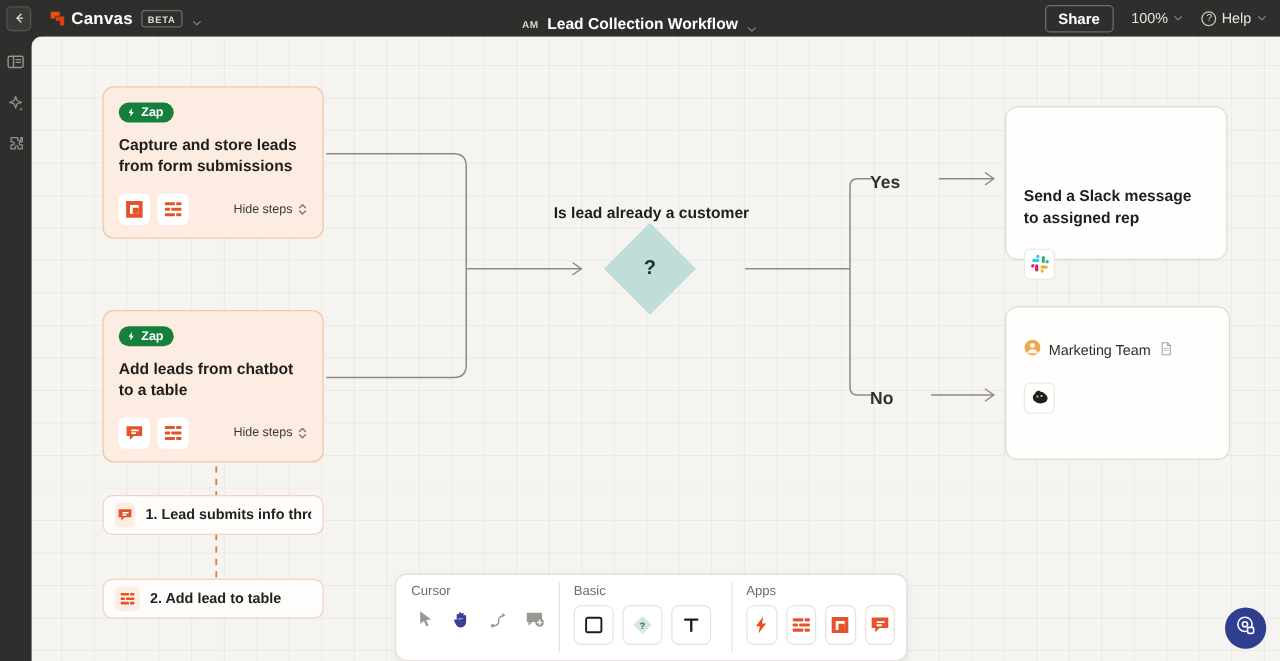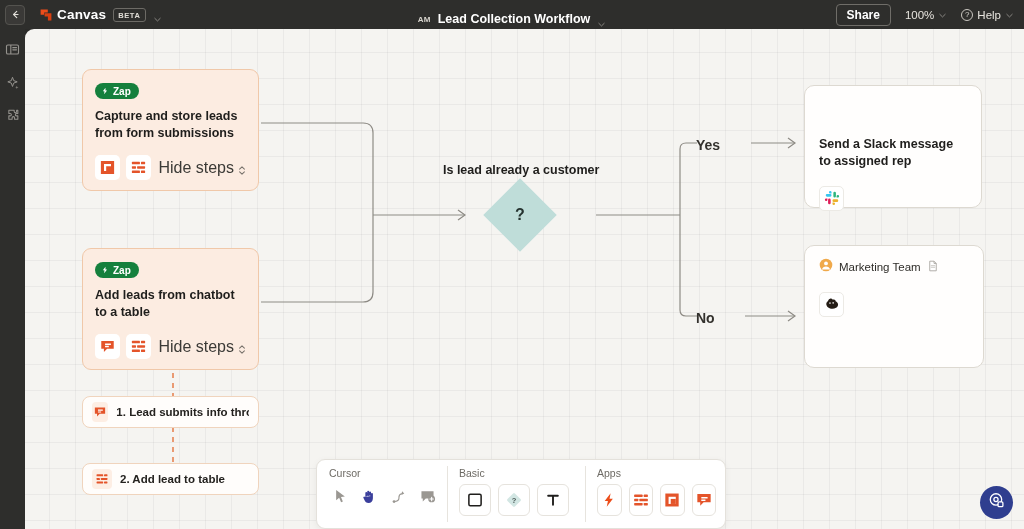--- a/index.html
+++ b/index.html
@@ -117,21 +117,21 @@
     margin-top: 14px; display: flex; align-items: center;
   }
   .app-ico {
     width: 25px; height: 25px; background: #fff; border-radius: 5px;
     display: flex; align-items: center; justify-content: center;
     margin-right: 6px;
   }
   .app-ico svg { display: block; }
   .hide-steps {
     margin-left: auto; display: flex; align-items: center; gap: 4px;
-    font-size: 16px; color: #3b3a36; cursor: pointer;
+    font-size: 10px; color: #3b3a36; cursor: pointer;
   }
   .updown { width: 8px; height: 11px; display: block; opacity: .75; }
 
   
   .step-card {
     position: absolute;
     background: #fffdfb; border: 1px solid #f0d4bd;
     border-radius: 8px; height: 32px;
     display: flex; align-items: center; padding: 0 9px; gap: 8px;
   }
@@ -159,21 +159,21 @@
     font-size: 16px; font-weight: bold; color: #25322f;
   }
   .branch-label {
     position: absolute; font-size: 14px; font-weight: bold; color: #33312d;
   }
 
   
   .action-card {
     position: absolute; background: #fffefd;
     border: 1px solid #ddd9d1; border-radius: 10px;
-    padding: 12px 14px;
+    padding: 25px 14px;
   }
   .assignee {
     display: flex; align-items: center; gap: 6px; margin-bottom: 9px;
   }
   .assignee-name { font-size: 11.5px; color: #2f2d29; }
   .action-title {
     font-size: 12.5px; font-weight: bold; color: #1f1e1c; line-height: 1.34;
   }
   .action-foot { margin-top: 16px; }
   .brand-ico {

